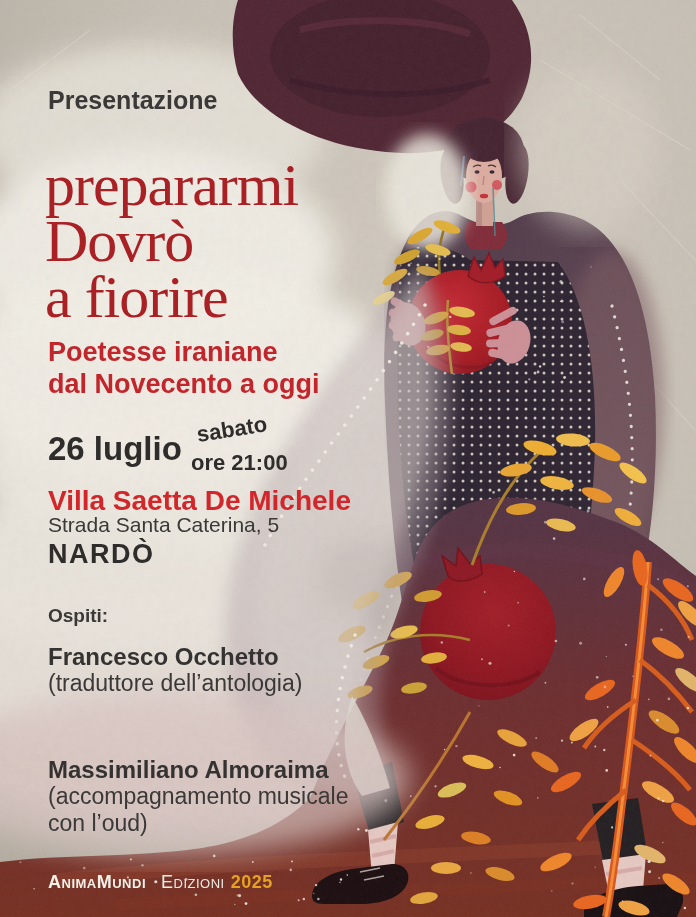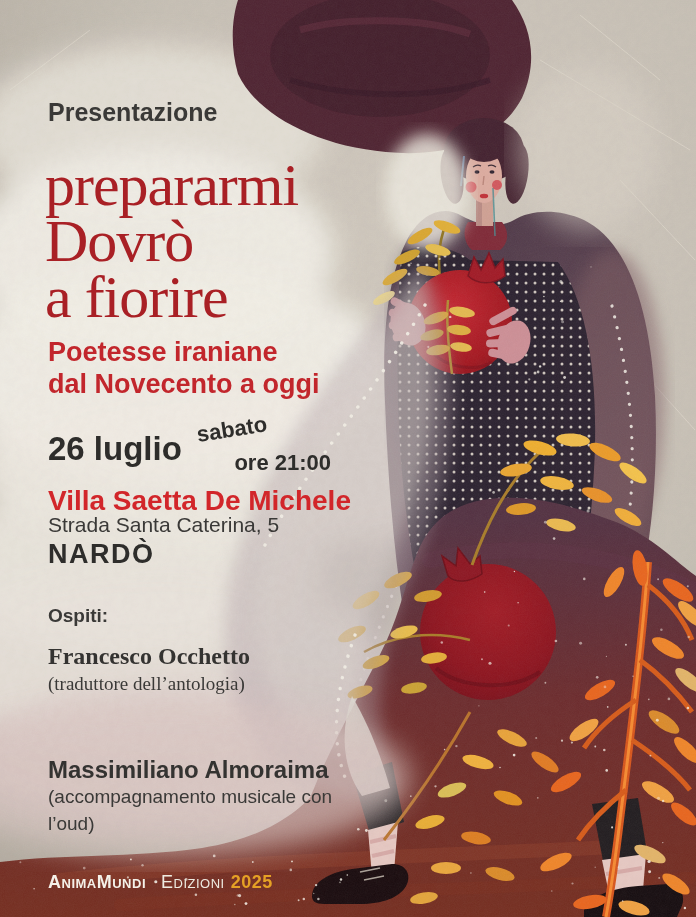--- a/index.html
+++ b/index.html
@@ -3,36 +3,36 @@
 <meta charset="utf-8">
 <style>
   html,body{margin:0;padding:0;background:#888;}
   .poster{
     position:relative;width:696px;height:917px;overflow:hidden;
     font-family:"Liberation Sans",sans-serif;
     background:#c4bdb2;
   }
   .art{position:absolute;inset:0;z-index:0;}
   .txt{position:absolute;z-index:2;}
-  .eyebrow{left:48px;top:96px;font-size:25px;line-height:33px;font-weight:700;color:var(--text-dark,#3a3937);}
+  .eyebrow{left:48px;top:84px;font-size:25px;line-height:33px;font-weight:700;color:var(--text-dark,#3a3937);}
   .title{left:45px;top:157px;font-family:"Liberation Serif",serif;font-size:60px;line-height:56px;font-weight:500;color:var(--title-red,#a92025);letter-spacing:-1px;}
   .subtitle{left:48px;top:336px;font-size:27px;line-height:32px;font-weight:700;color:var(--subtitle-red,#c2262c);}
   .date-row{left:48px;top:430px;}
   .date-big{font-size:33px;font-weight:800;color:#2e2d2b;letter-spacing:0;}
   .date-side{position:absolute;left:143px;top:-8px;width:140px;}
   .weekday{display:inline-block;font-size:22px;font-weight:700;color:#2e2d2b;transform:rotate(-9deg);transform-origin:left bottom;margin-left:8px;}
-  .time{font-size:22px;font-weight:700;color:#2e2d2b;margin-top:2px;text-align:right;}
+  .time{font-size:22px;font-weight:700;color:#2e2d2b;margin-top:2px;}
   .venue{left:48px;top:485px;font-size:28px;font-weight:800;color:var(--venue-red,#d2262a);}
   .address{left:48px;top:513px;font-size:21px;font-weight:500;color:var(--text-dark,#3a3937);}
   .city{left:48px;top:539px;font-size:27px;font-weight:800;letter-spacing:1.5px;color:#2e2d2b;}
   .ospiti{left:48px;top:605px;font-size:19px;font-weight:600;color:var(--text-dark,#3a3937);}
   .guest{left:48px;width:320px;}
   .guest .g-name{font-size:24px;line-height:27px;font-weight:800;color:#343331;}
-  .guest .g-role{font-size:19px;line-height:27px;font-weight:400;color:var(--text-dark,#3a3937);}
-  .g1{top:643px;font-family:Liberation Serif, serif;} .g2{top:705px;} .g3{top:756px;}
+  .guest .g-role{font-size:23px;line-height:27px;font-weight:400;color:var(--text-dark,#3a3937);}
+  .g1{top:643px;} .g2{top:705px;} .g3{top:756px;}
   .footer{left:48px;top:872px;font-size:18px;letter-spacing:.5px;}
   .footer .pub{font-variant:small-caps;font-weight:800;color:#f4f1e9;}
   .footer .div{font-variant:small-caps;font-weight:400;color:#eeebe1;margin-left:15px;}
   .footer .yr{font-weight:800;color:var(--year-gold,#e5a125);margin-left:6px;}
 </style>
 </head>
 <body>
 
 <div class="poster">
 

